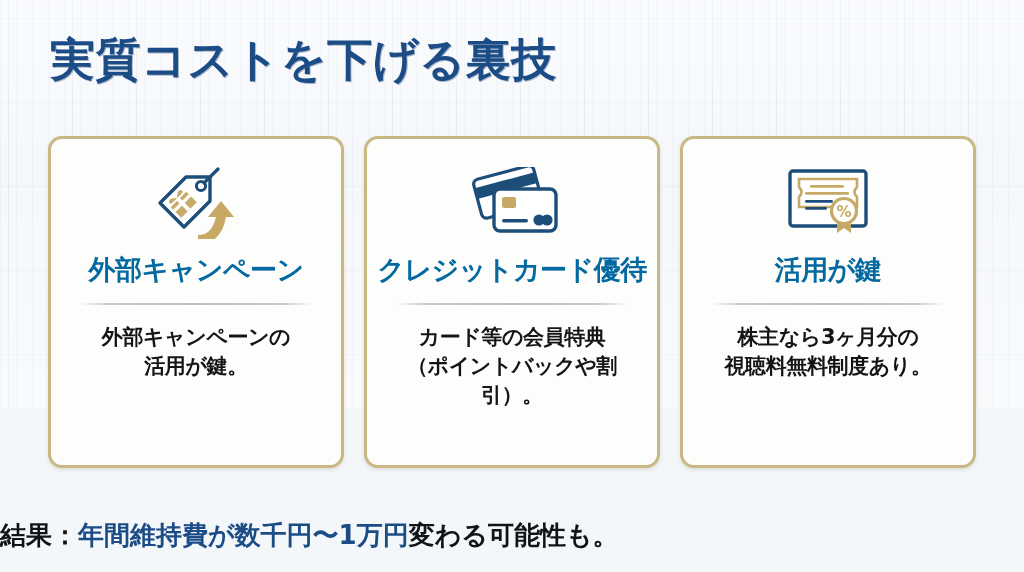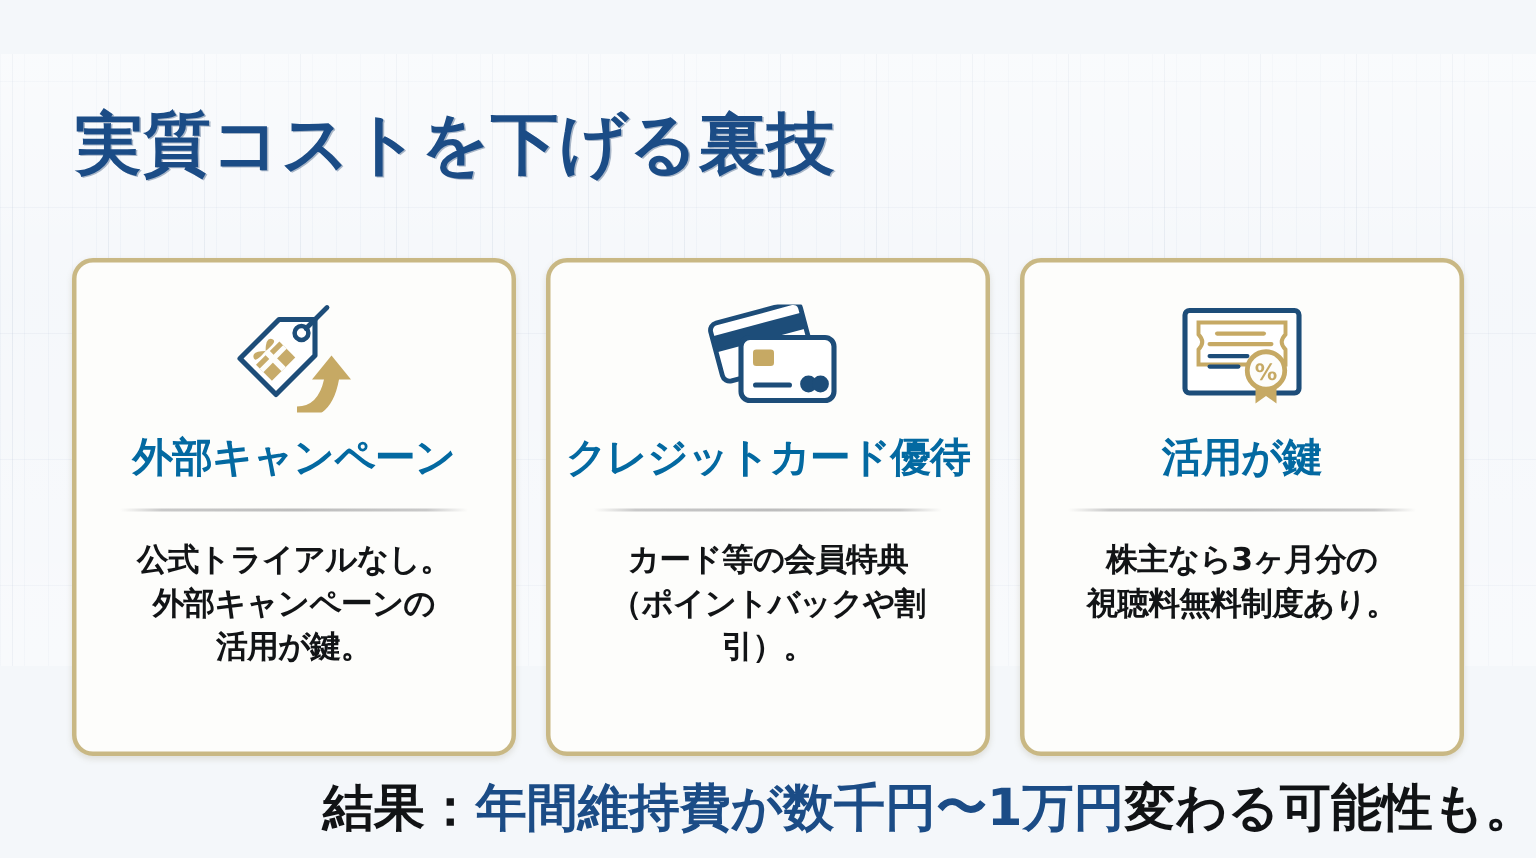--- a/index.html
+++ b/index.html
@@ -21,21 +21,20 @@
     width: 1024px;
     height: 408px;
     box-sizing: border-box;
     background-color: #f3f6fa;
     background-image:
       linear-gradient(to right, rgba(150,170,195,0.22) 1px, transparent 1px),
       linear-gradient(to bottom, rgba(150,170,195,0.13) 1px, transparent 1px),
       linear-gradient(to right, rgba(150,170,195,0.10) 1px, transparent 1px);
     background-size: 64px 100%, 100% 84px, 16px 100%;
     background-position: 8px 0, 0 18px, 0 0;
-    margin-top: 36px;
   }
   .stage::after {
     content: "";
     position: absolute;
     inset: 0;
     background: linear-gradient(to bottom, rgba(255,255,255,0.55) 0%, rgba(255,255,255,0.18) 40%, rgba(255,255,255,0.45) 100%);
     pointer-events: none;
   }
 
   
@@ -113,23 +112,23 @@
     color: #121416;
     text-align: center;
     letter-spacing: -0.4px;
   }
 
   
   .conclusion {
     position: absolute;
     left: 0;
     right: 0;
-    top: 480px;
-    text-align: right;
-    font-size: 34px;
+    top: 512px;
+    text-align: left;
+    font-size: 26px;
     line-height: 46px;
     font-weight: 700;
     color: #111315;
     letter-spacing: 0px;
     z-index: 3;
     white-space: nowrap;
   }
   .conclusion .hl {
     color: #1b4c86;
   }
@@ -160,21 +159,20 @@
             <path d="M34 31 q-7 -7 -9 -2 q-1 3 9 2 z" fill="#c7ab6a"></path>
             <path d="M34 31 q7 -7 9 -2 q1 3 -9 2 z" fill="#c7ab6a"></path>
           </g>
 
           <path d="M50 70 q14 0 18 -18 l-8 0 l13 -16 l13 16 l-8 0 q-5 28 -28 26 z" fill="#c6a964"></path>
         </svg>
       </div>
       <div class="card-title">外部キャンペーン</div>
       <hr class="card-divider">
       <div class="card-body">
-        <div>公式トライアルなし。</div>
         <div>外部キャンペーンの</div>
         <div>活用が鍵。</div>
       </div>
     </div>
 
     <div class="card">
       <div class="card-icon">
         <svg width="100" height="70" viewBox="0 0 100 70" aria-hidden="true">
 
           <g transform="rotate(-15 46 30)">

